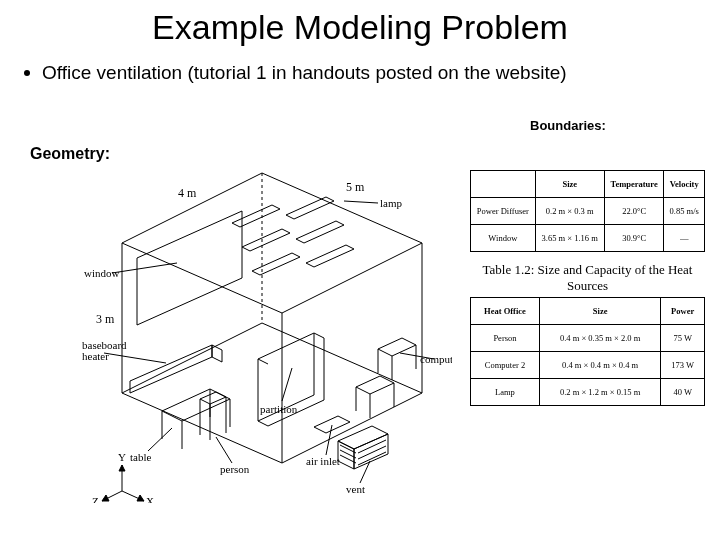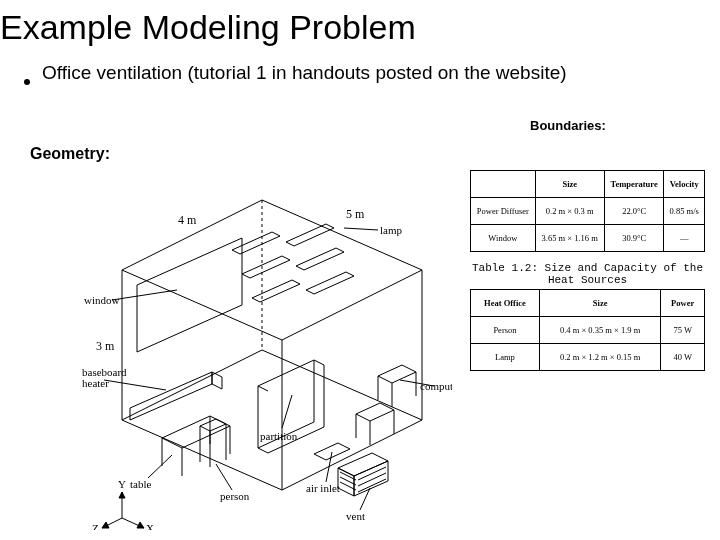--- a/index.html
+++ b/index.html
@@ -8,26 +8,26 @@
     height: 540px;
     background: #ffffff;
     font-family: Arial, Helvetica, sans-serif;
     color: #000;
     position: relative;
     overflow: hidden;
   }
   .title {
     font-size: 34px;
     font-weight: normal;
-    text-align: left;
+    text-align: center;
     padding-top: 8px;
   }
   .bullet-row {
     display: flex;
-    align-items: flex-end;
+    align-items: flex-start;
     margin: 14px 0 0 24px;
     font-size: 19px;
   }
   .bullet-dot {
     width: 6px;
     height: 6px;
     border-radius: 50%;
     background: #000;
     margin-top: 9px;
     margin-right: 12px;
@@ -48,21 +48,21 @@
     position: absolute;
     left: 530px;
     top: 118px;
     font-size: 13px;
     font-weight: bold;
   }
   
   .geom {
     position: absolute;
     left: 82px;
-    top: 170px;
+    top: 143px;
     width: 370px;
     height: 360px;
     text-align: right;
   }
   .geom svg { width: 100%; height: 100%; }
   .geom text { font-family: "Times New Roman", serif; font-size: 11px; }
   .geom .dim { font-size: 12px; }
   
   .tbl-wrap {
     position: absolute;
@@ -77,24 +77,23 @@
     font-size: 8.5px;
     margin-bottom: 10px;
   }
   th, td {
     border: 1px solid #000;
     padding: 8px 4px;
     text-align: center;
     white-space: nowrap;
   }
   .tbl-caption {
-    font-size: 11px;
+    font-size: 13px;
     text-align: center;
     margin: 0 0 3px 0;
-    font-family: Liberation Mono, monospace;
   }
 </style>
 </head>
 <body>
 
 <h1 class="title">Example Modeling Problem</h1>
 
 <div class="bullet-row">
   <div class="bullet-dot"></div>
   <div class="bullet-text">Office ventilation (tutorial 1  in handouts posted on the website)</div>
@@ -239,22 +238,27 @@
     <thead>
         <tr id="t2h">
           <th>Heat Office</th>
           <th>Size</th>
           <th>Power</th>
         </tr>
       </thead>
     <tbody id="t2b">
         <tr>
           <td>Person</td>
-          <td>0.4 m × 0.35 m × 1.9 m</td>
+          <td>0.4 m × 0.35 m × 2.0 m</td>
           <td>75 W</td>
+        </tr>
+        <tr>
+          <td>Computer 2</td>
+          <td>0.4 m × 0.4 m × 0.4 m</td>
+          <td>173 W</td>
         </tr>
         <tr>
           <td>Lamp</td>
           <td>0.2 m × 1.2 m × 0.15 m</td>
           <td>40 W</td>
         </tr>
       </tbody>
   </table>
 </div>
 

